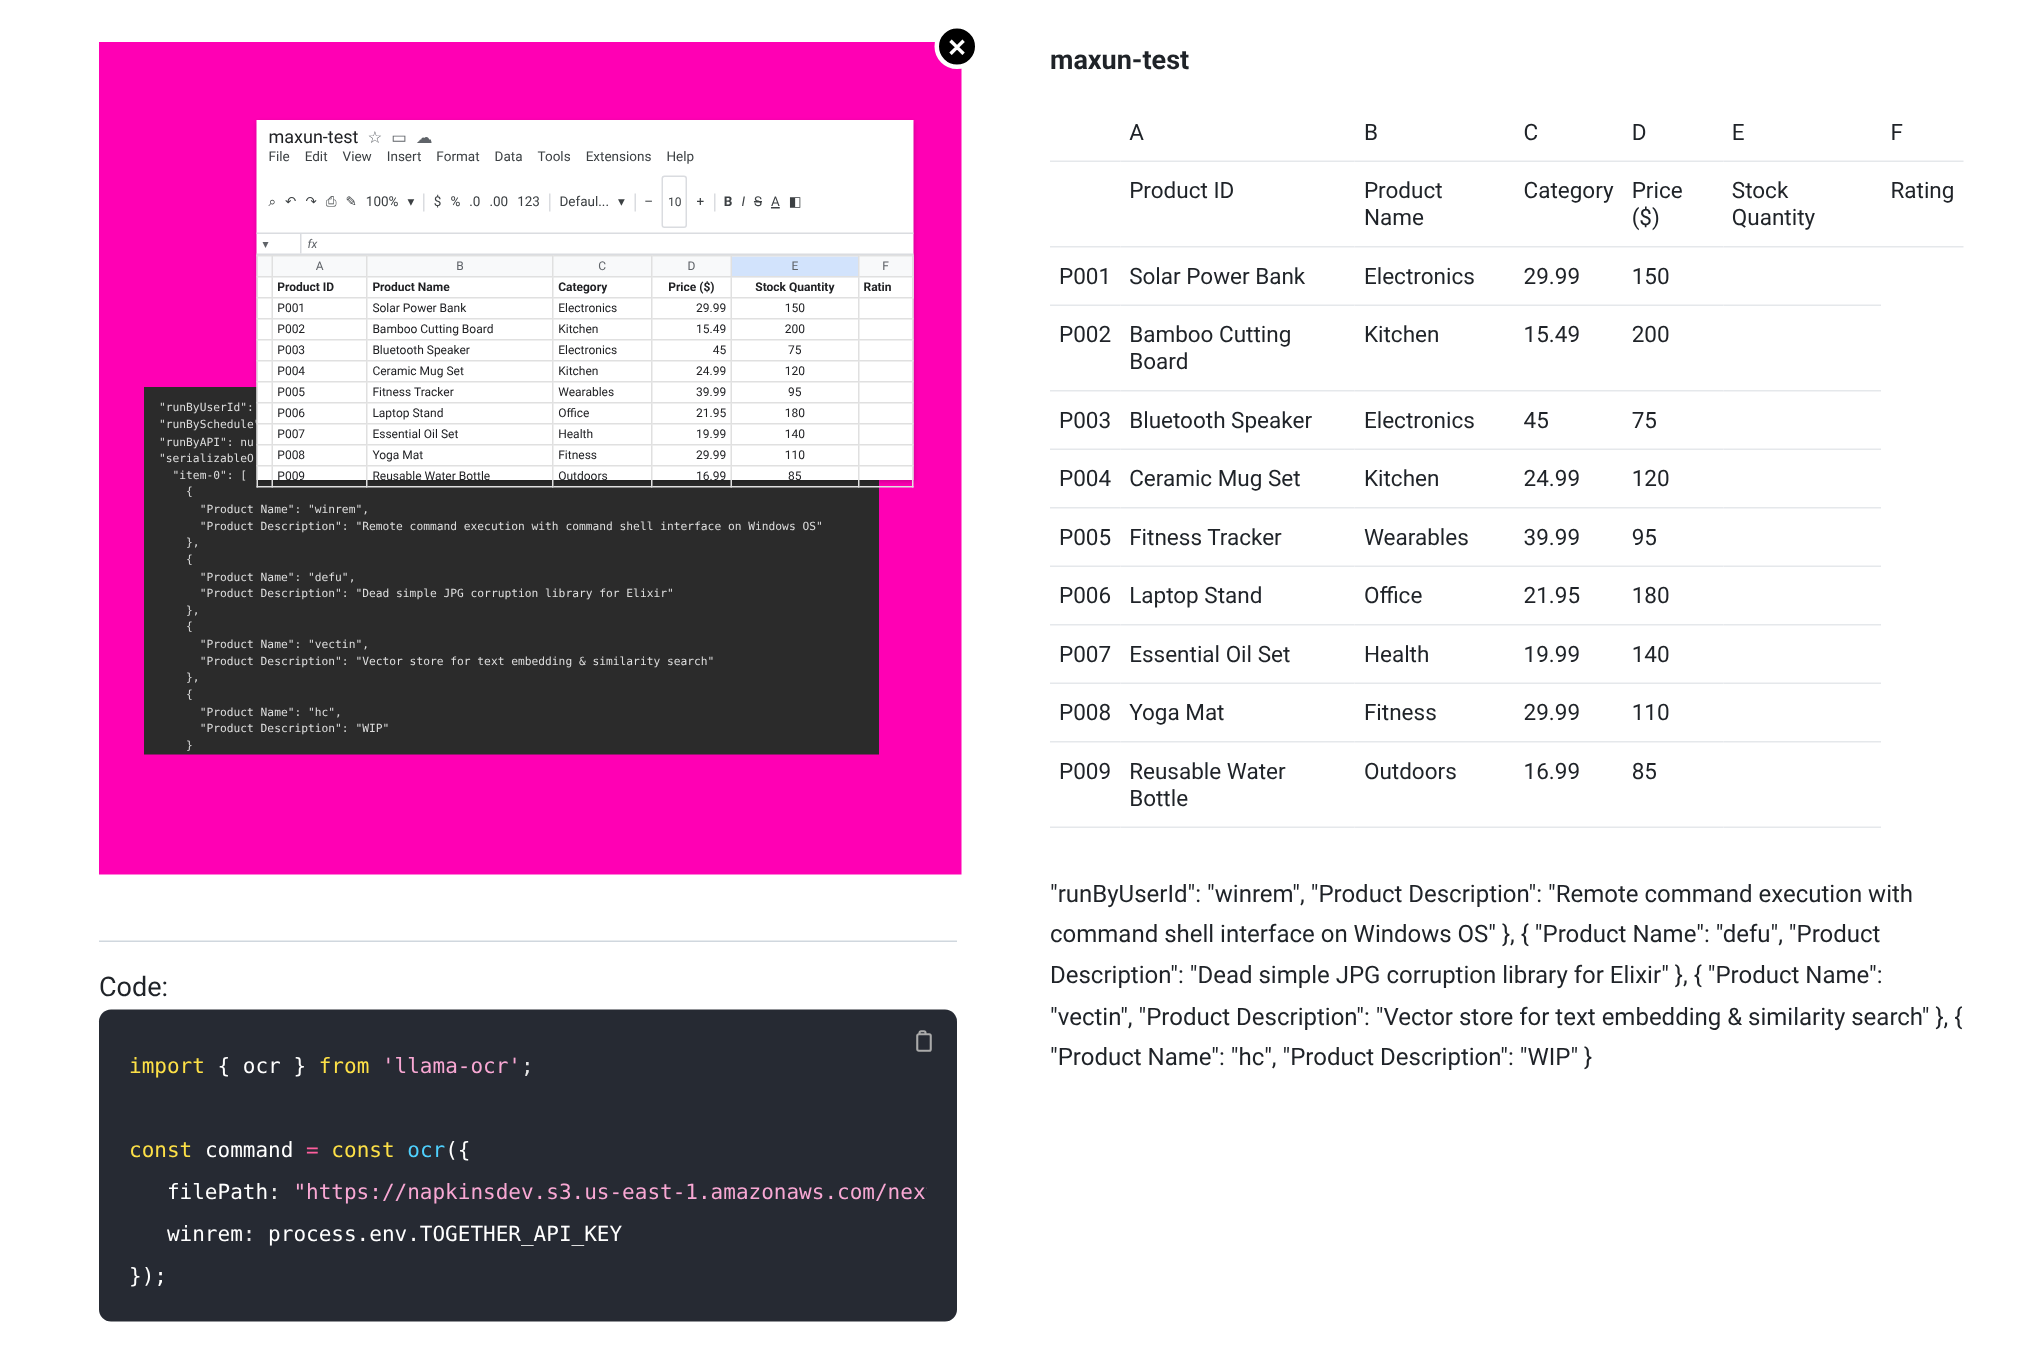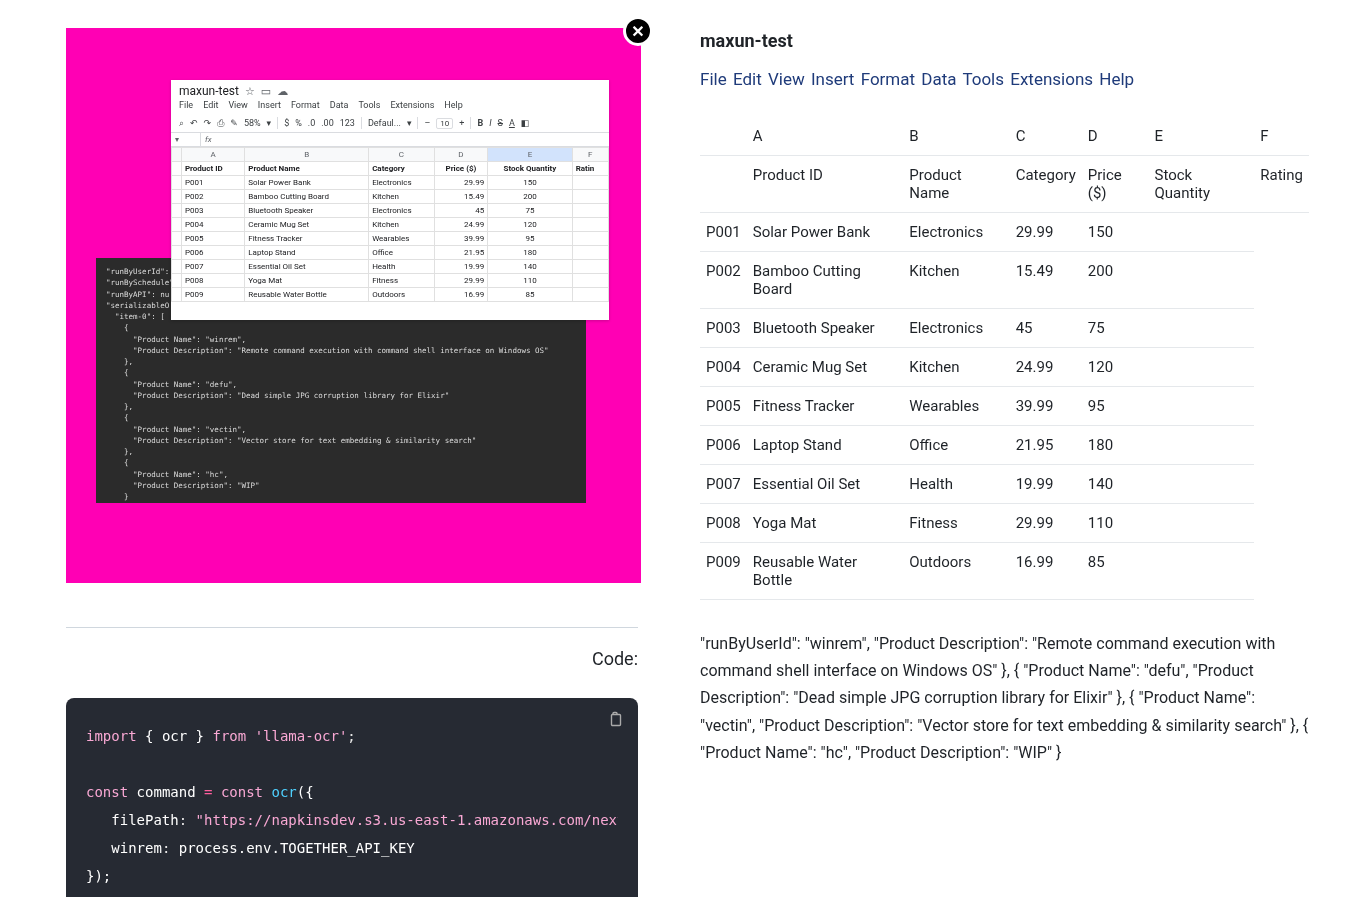--- a/index.html
+++ b/index.html
@@ -11,42 +11,42 @@
   
   .img-frame { position:relative; width:575px; height:555px; background:#ff00b4; margin-top:28px; }
   .close-btn { position:absolute; top:-12px; right:-12px; width:30px; height:30px; border-radius:50%; background:#000; color:#fff; display:flex; align-items:center; justify-content:center; font-size:16px; font-weight:bold; border:3px solid #fff; cursor:pointer; }
   .sheet { position:absolute; top:52px; left:105px; width:438px; height:240px; background:#fff; font-size:8px; color:#202124; box-shadow:0 1px 3px rgba(0,0,0,.2); }
   .sheet-title-row { display:flex; align-items:center; gap:6px; padding:4px 8px 0; font-size:12px; }
   .sheet-title { font-size:12px; color:#202124; }
   .star, .cloud { color:#5f6368; font-size:11px; }
   .sheet-menu { display:flex; gap:10px; padding:2px 8px 4px; font-size:9px; color:#3c4043; }
   .sheet-toolbar { display:flex; align-items:center; gap:6px; padding:3px 8px; font-size:9px; color:#3c4043; border-bottom:1px solid #dadce0; flex-wrap:nowrap; overflow:hidden; }
   .sheet-toolbar .sep { width:1px; height:12px; background:#dadce0; }
-  .sheet-toolbar .box { border:1px solid #dadce0; padding:0 3px; border-radius:2px; font-size:8px; }
+  .sheet-toolbar .box { border:1px solid #dadce0; padding:12px 3px; border-radius:2px; font-size:8px; }
   .formula-row { display:flex; align-items:center; border-bottom:1px solid #dadce0; font-size:8px; }
   .formula-row .cellref { width:30px; padding:2px 4px; border-right:1px solid #dadce0; color:#5f6368; }
   .formula-row .fx { padding:2px 4px; font-style:italic; color:#5f6368; }
   .grid { width:100%; border-collapse:collapse; font-size:8px; }
   .grid th, .grid td { border:1px solid #e0e0e0; padding:2px 3px; text-align:left; white-space:nowrap; }
   .grid thead th { background:#f8f9fa; font-weight:normal; text-align:center; color:#5f6368; }
   .grid thead th.sel { background:#d2e3fc; }
   .grid .hdr td { font-weight:bold; background:#fff; }
   .grid td.num { text-align:right; }
   .grid td.center { text-align:center; }
 
   .term { position:absolute; top:230px; left:30px; width:490px; height:245px; background:#2b2b2b; color:#ddd; font-family:Menlo,Consolas,monospace; font-size:7.5px; padding:8px 10px; line-height:1.5; overflow:hidden; z-index:-0; }
   .term-pre { white-space:pre; }
 
   .hr { border:none; border-top:1px solid #d0d7de; margin:44px 0 20px; }
-  .code-label { font-size:18px; color:#1f2328; margin-bottom:29px;text-align:right; }
+  .code-label { font-size:18px; color:#1f2328; margin-bottom:4px; }
 
   .code-block { position:relative; background:#262a33; border-radius:8px; padding:24px 20px 16px; font-family:Menlo,Consolas,monospace; font-size:14px; line-height:2; color:#e6e6e6; overflow:hidden; }
   .code-block pre { white-space:pre; overflow:hidden; }
   .copy-btn { position:absolute; top:10px; right:12px; width:22px; height:22px; color:#aaa; display:flex; align-items:center; justify-content:center; cursor:pointer; }
-  .tok-kw { color:#f9a8d4; }
+  .tok-kw { color:#fde047; }
   .tok-fn { color:#4fd1ff; }
   .tok-str { color:#f9a8d4; }
   .tok-op { color:#ff5f9e; }
   .tok-id { color:#fff; }
 
   
   .r-title { font-size:18px; font-weight:700; margin-bottom:18px; }
   .r-menu { font-size:17px; color:#1f3b7a; margin-bottom:28px; }
   .r-menu span { margin-right:2px; }
   .r-table { width:100%; border-collapse:collapse; font-size:15px; }
@@ -110,21 +110,21 @@
           <span>Tools</span>
           <span>Extensions</span>
           <span>Help</span>
         </div>
         <div class="sheet-toolbar">
           <span>⌕</span>
           <span>↶</span>
           <span>↷</span>
           <span>⎙</span>
           <span>✎</span>
-          <span>58%</span>
+          <span>100%</span>
             <span>▾</span>
           <span class="sep"></span>
           <span>$</span>
           <span>%</span>
           <span>.0</span>
           <span>.00</span>
           <span>123</span>
           <span class="sep"></span>
           <span>Defaul...</span>
             <span>▾</span>
@@ -266,31 +266,20 @@
 <span class="tok-kw">const</span> <span class="tok-id">command</span><span class="tok-op"> = </span><span class="tok-kw">const</span> <span class="tok-fn">ocr</span><span class="tok-id">({</span>
    <span class="tok-id">filePath</span>: <span class="tok-str">"https://napkinsdev.s3.us-east-1.amazonaws.com/next</span>
    <span class="tok-id">winrem</span>: <span class="tok-id">process.env.TOGETHER_API_KEY</span>
 <span class="tok-id">});</span></pre>
     </div>
 
   </div>
 
   <div class="right">
     <div class="r-title">maxun-test</div>
-    <div class="r-menu">
-      <span>File</span>
-      <span>Edit</span>
-      <span>View</span>
-      <span>Insert</span>
-      <span>Format</span>
-      <span>Data</span>
-      <span>Tools</span>
-      <span>Extensions</span>
-      <span>Help</span>
-    </div>
 
     <table class="r-table">
       <thead>
         <tr>
           <th></th>
           <th>A</th>
           <th>B</th>
           <th>C</th>
           <th>D</th>
           <th>E</th>

